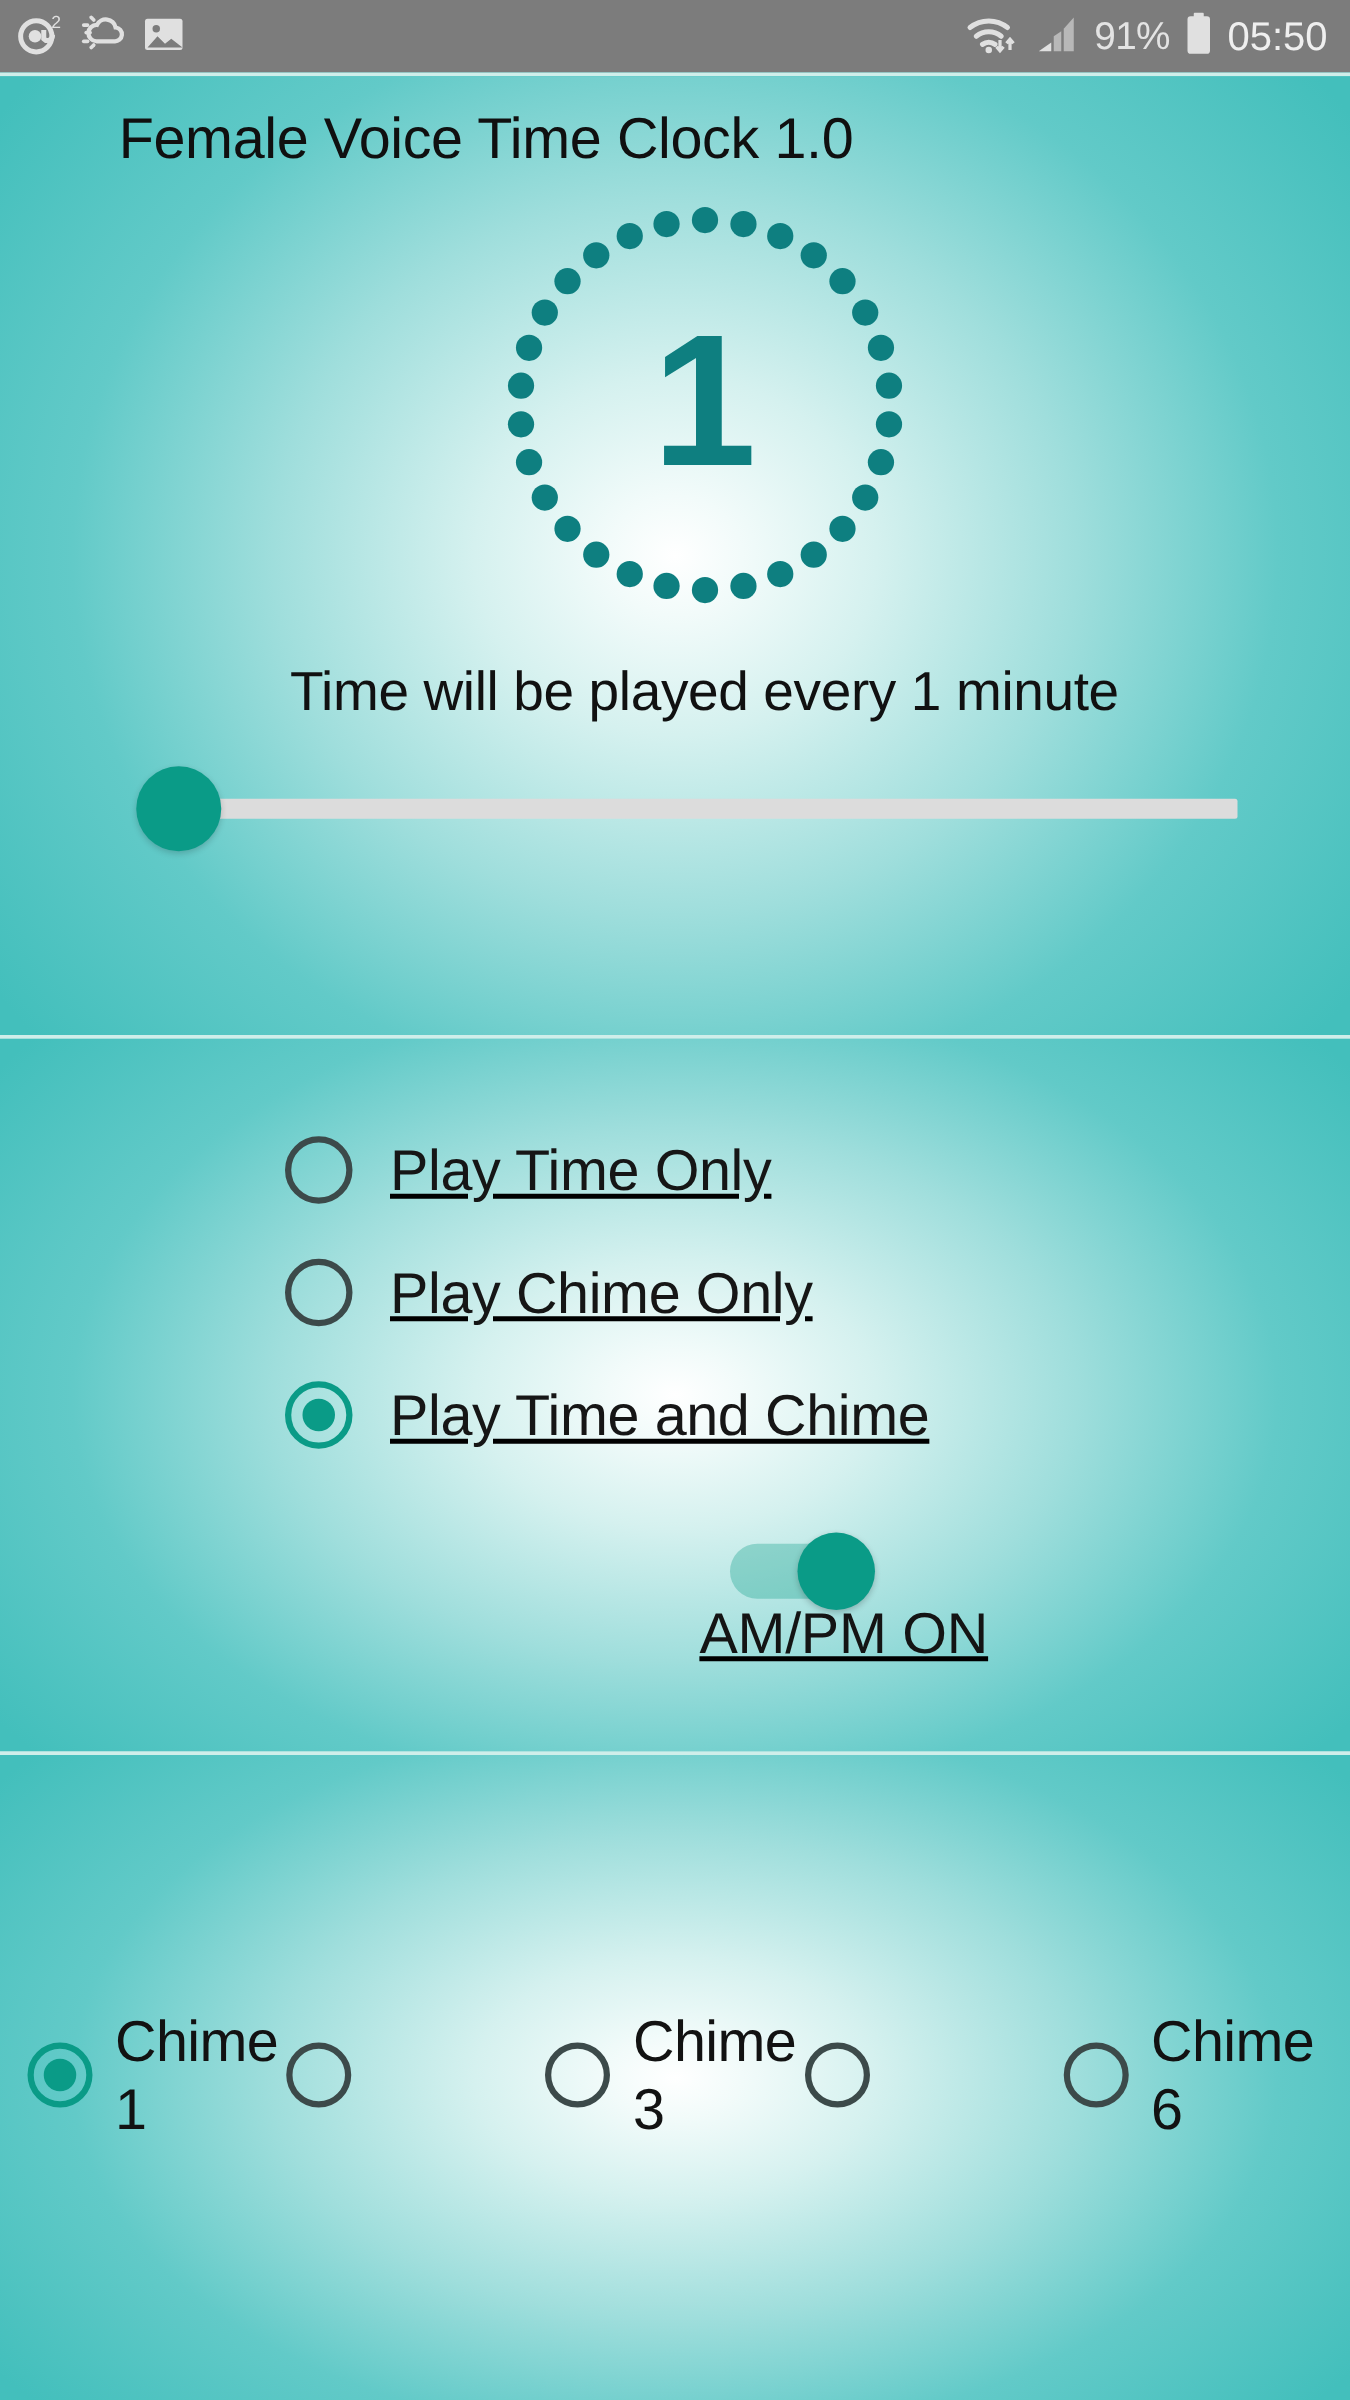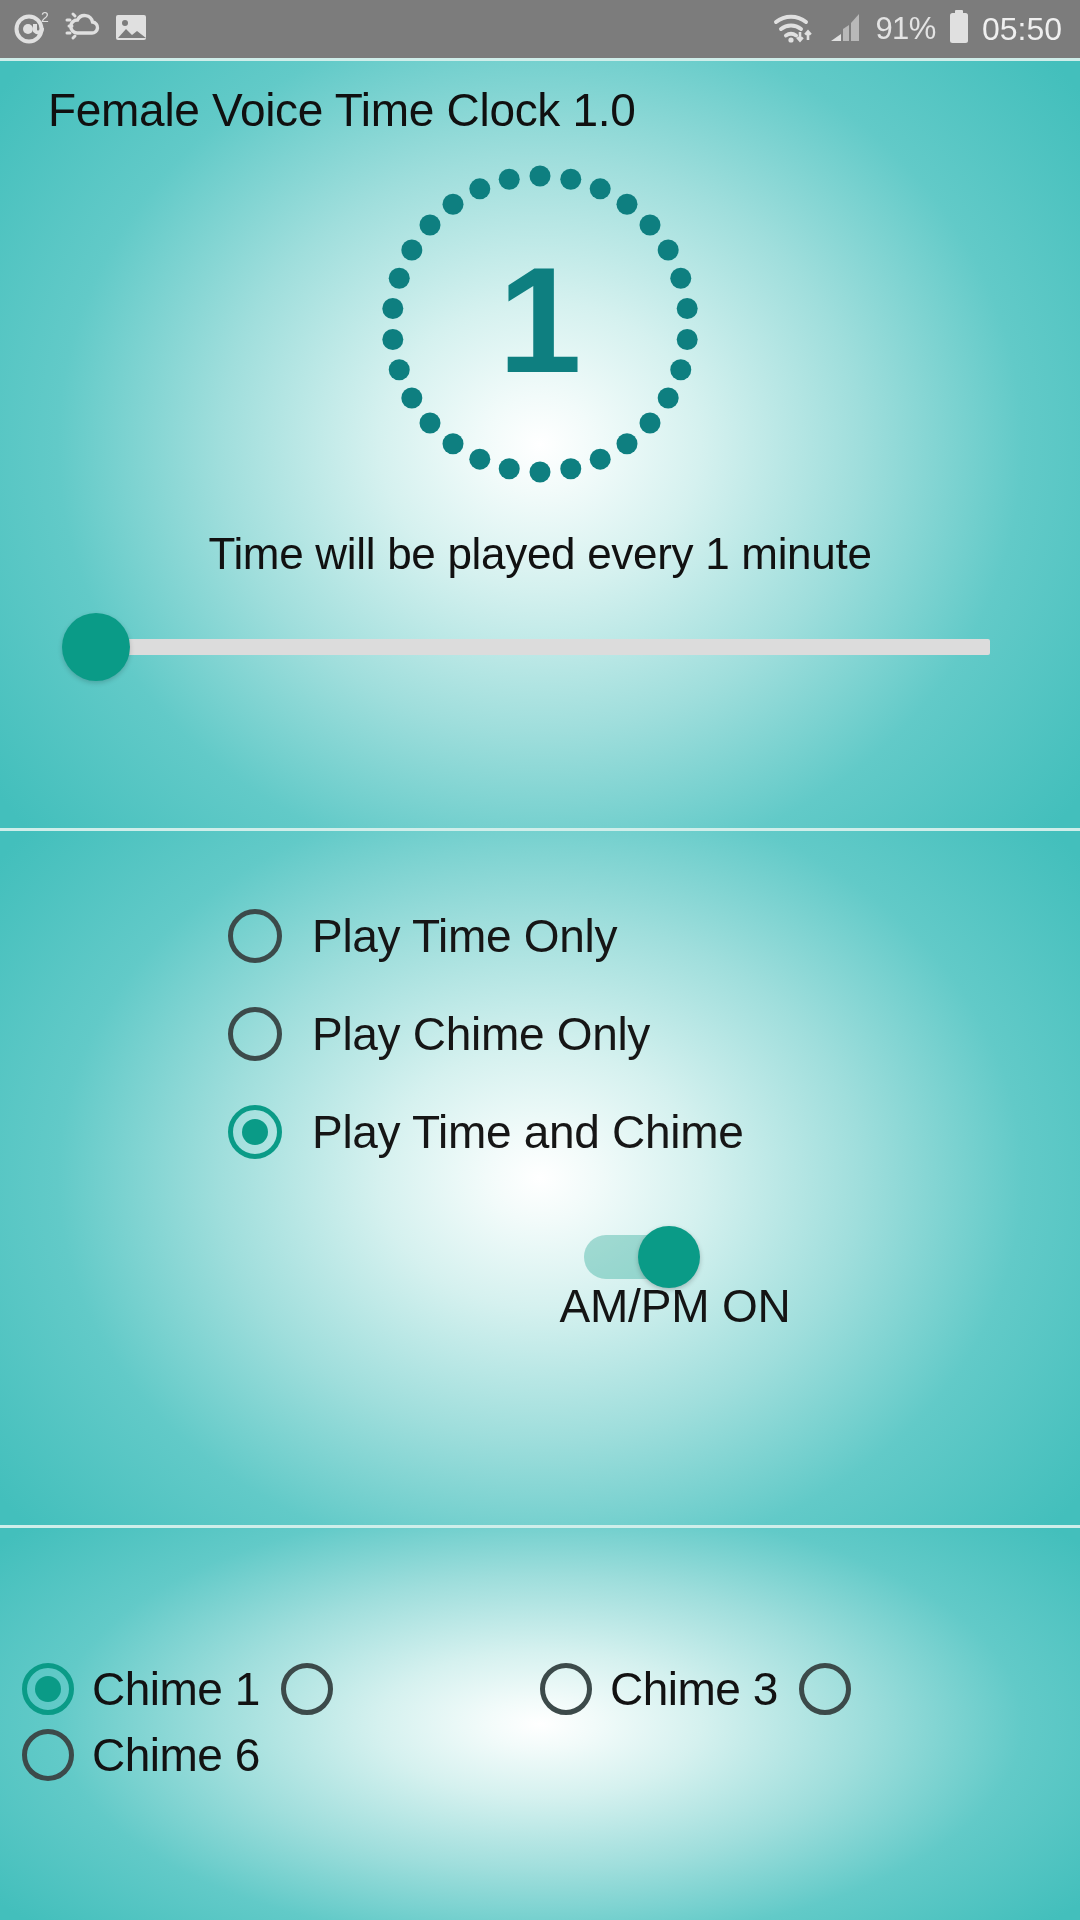--- a/index.html
+++ b/index.html
@@ -29,22 +29,22 @@
     border-top:3px solid #cfeeea;
   }
   .card::before{
     content:""; position:absolute; inset:0;
     background:radial-gradient(ellipse 62% 78% at 50% 50%,
         #ffffff 0%, #f2fbfa 8%, #d5f1ef 24%, #9fdedc 48%, #62cac8 72%, #43bfbc 100%);
     z-index:0;
   }
   .card > *{ position:relative; z-index:1; }
 
-  #card-top{ height:770px; }
-  #card-mid{ height:697px; }
+  #card-top{ height:770px;padding-left:47px; }
+  #card-mid{ height:573px;text-decoration:underline; }
   #card-bot{ flex:1; }
 
   
   .app-title{
     font-size:46px; color:#101010; font-weight:400;
     padding:22px 0 0 48px; letter-spacing:-0.3px;
   }
   .big-clock{
     text-align:center; font-size:66px; color:#157f7f;
     font-weight:400; margin-top:18px; letter-spacing:1px;
@@ -98,21 +98,21 @@
   }
   .toggle .knob{
     position:absolute; right:-6px; top:50%; transform:translateY(-50%);
     width:62px; height:62px; border-radius:50%; background:#0a9b87;
     box-shadow:0 2px 5px rgba(0,0,0,.22);
   }
   .toggle-label{ font-size:46px; color:#141414; margin-left:72px; letter-spacing:-0.2px; }
 
   
   .chime-grid{
-    display:grid; grid-template-columns:repeat(4,1fr);
+    display:grid; grid-template-columns:repeat(5,1fr);
     row-gap:12px; align-content:center; height:100%;
     padding:96px 22px 100px 22px;
   }
   .chime-cell{ display:flex; align-items:center; }
   .chime-radio{
     width:52px; height:52px; border-radius:50%;
     border:5px solid #3c4a4a; background:transparent;
     display:flex; align-items:center; justify-content:center; flex:0 0 auto;
   }
   .chime-radio.on{ border-color:#0a9b87; }

